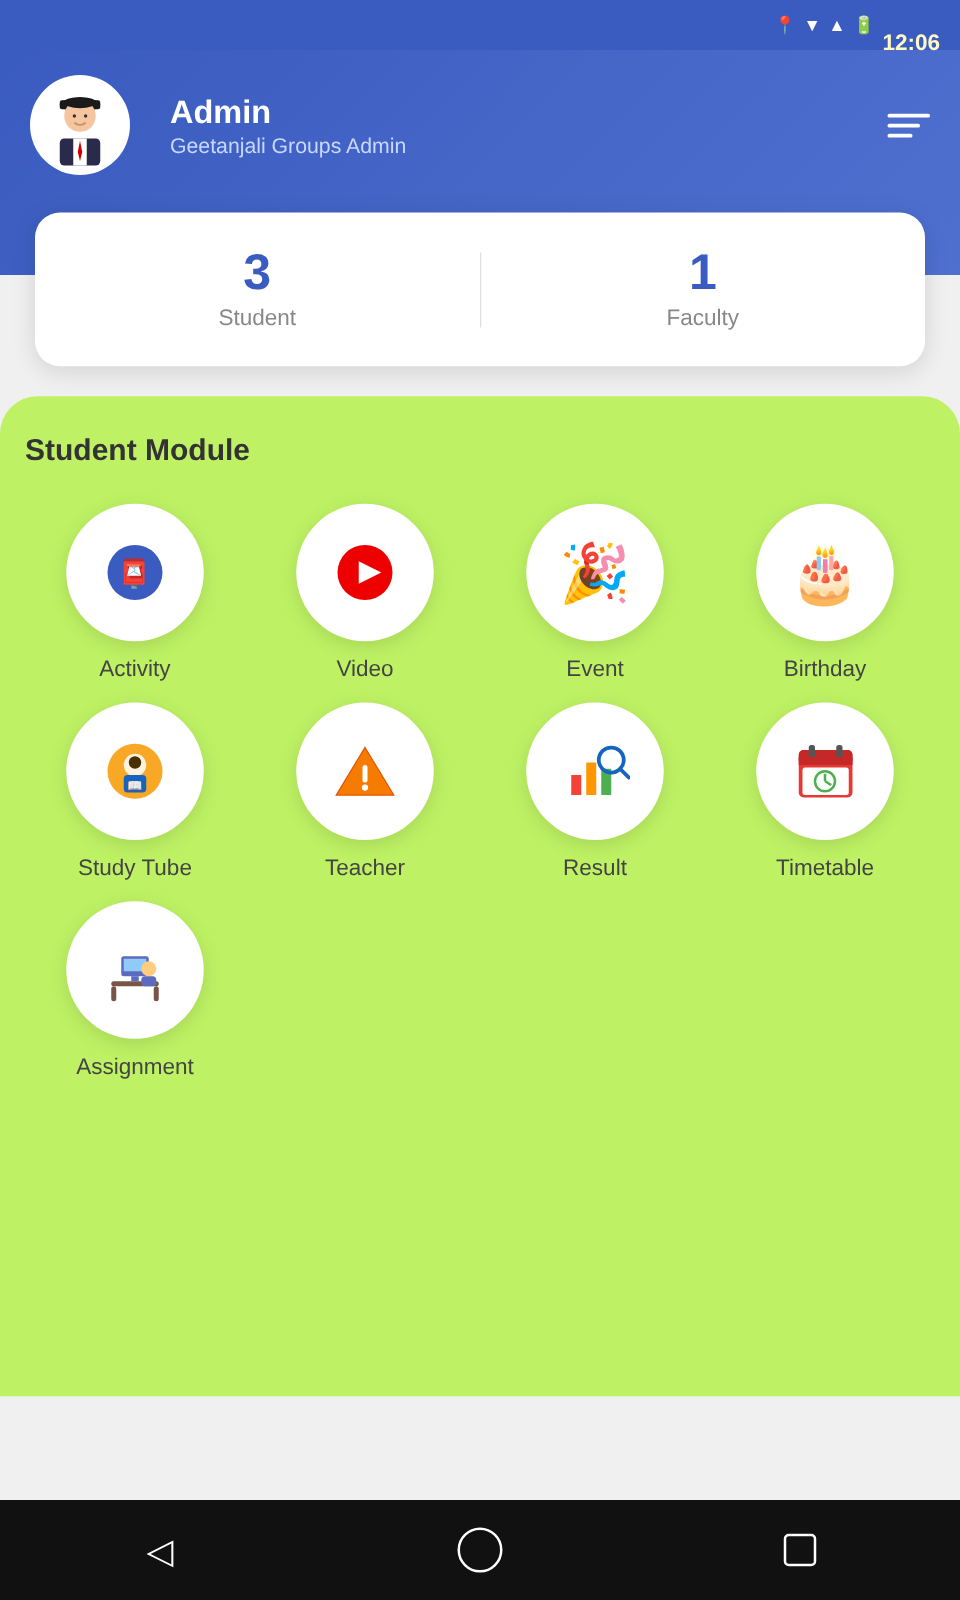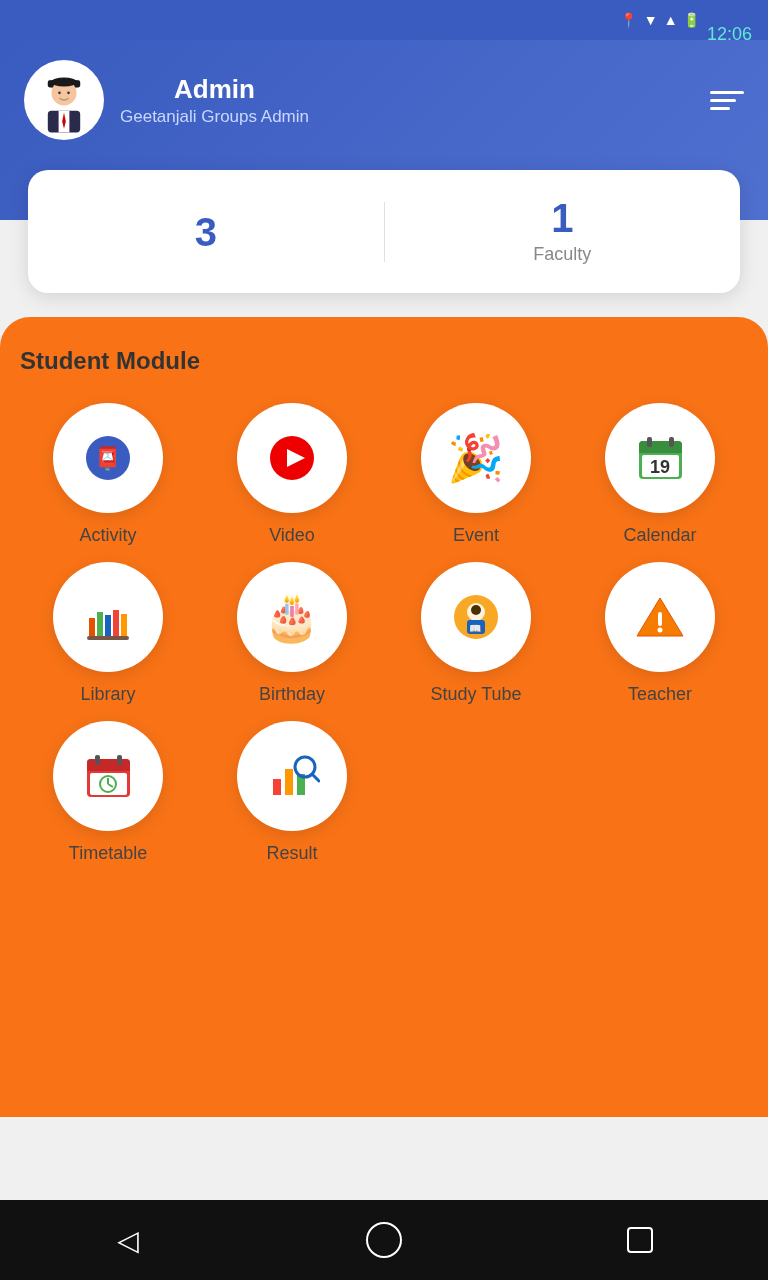--- a/index.html
+++ b/index.html
@@ -16,23 +16,23 @@
     .status-bar {
       background: #3a5bbf;
       height: 40px;
       display: flex;
       align-items: center;
       justify-content: flex-end;
       padding: 0 16px;
       gap: 8px;
     }
     .status-bar .time {
-      color: #5eead4;
+      color: #fef9c3;
       font-size: 18px;
-      font-weight: normal;
+      font-weight: bold;
       margin-top: 28px;
     }
     .status-icons {
       display: flex;
       align-items: center;
       gap: 6px;
     }
     .status-icon {
       color: white;
       font-size: 14px;
@@ -42,22 +42,21 @@
     .header {
       background: linear-gradient(135deg, #3a5bbf 0%, #5070d0 100%);
       padding: 20px 24px 80px 24px;
       display: flex;
       align-items: center;
       justify-content: space-between;
     }
     .header-left {
       display: flex;
       align-items: center;
-      gap: 16px;
-      text-align: center;
+      gap: 32px;
     }
     .avatar-circle {
       width: 80px;
       height: 80px;
       border-radius: 50%;
       background: white;
       display: flex;
       align-items: center;
       justify-content: center;
       overflow: hidden;
@@ -121,21 +120,21 @@
       margin-top: 6px;
     }
     .stat-divider {
       width: 1px;
       height: 60px;
       background: #e0e0e0;
     }
 
     
     .main-content {
-      background: #f97316;
+      background: #bef264;
       border-radius: 30px 30px 0 0;
       margin-top: 24px;
       padding: 30px 20px 20px 20px;
       min-height: 800px;
     }
 
     .section-title {
       font-size: 24px;
       color: #333;
       font-weight: 600;
@@ -250,20 +249,21 @@
   <div class="hamburger">
     <span></span>
     <span></span>
     <span></span>
   </div>
 </div>
 
 <div class="stats-card">
   <div class="stat-item">
     <div class="stat-number">3</div>
+    <div class="stat-label">Student</div>
   </div>
   <div class="stat-divider"></div>
   <div class="stat-item">
     <div class="stat-number">1</div>
     <div class="stat-label">Faculty</div>
   </div>
 </div>
 
 <div class="main-content">
   <div class="section-title">Student Module</div>
@@ -290,48 +290,21 @@
       <span class="module-label">Video</span>
     </div>
 
     <div class="module-item">
       <div class="icon-circle">
         <span style="font-size:46px;">🎉</span>
       </div>
       <span class="module-label">Event</span>
     </div>
 
-    <div class="module-item">
-      <div class="icon-circle">
-        <svg width="55" height="55" viewBox="0 0 55 55">
-          <rect x="6" y="10" width="43" height="38" rx="4" fill="#4caf50"></rect>
-          <rect x="6" y="10" width="43" height="12" rx="4" fill="#388e3c"></rect>
-          <rect x="6" y="16" width="43" height="6" fill="#388e3c"></rect>
-          <rect x="9" y="24" width="37" height="22" rx="2" fill="white"></rect>
-          <text x="27" y="42" text-anchor="middle" font-size="18" font-weight="bold" fill="#333">19</text>
-          <rect x="14" y="6" width="5" height="10" rx="2" fill="#555"></rect>
-          <rect x="36" y="6" width="5" height="10" rx="2" fill="#555"></rect>
-        </svg>
-      </div>
-      <span class="module-label">Calendar</span>
-    </div>
-
-    <div class="module-item">
-      <div class="icon-circle">
-        <svg width="55" height="55" viewBox="0 0 55 55">
-          <rect x="8" y="28" width="6" height="18" fill="#e65100"></rect>
-          <rect x="16" y="22" width="6" height="24" fill="#4caf50"></rect>
-          <rect x="24" y="25" width="6" height="21" fill="#1565c0"></rect>
-          <rect x="32" y="20" width="6" height="26" fill="#f44336"></rect>
-          <rect x="40" y="24" width="6" height="22" fill="#ff9800"></rect>
-          <rect x="6" y="46" width="42" height="4" rx="2" fill="#795548"></rect>
-        </svg>
-      </div>
-      <span class="module-label">Library</span>
-    </div>
+
 
 
     <div class="module-item">
       <div class="icon-circle">
         <span style="font-size:46px;">🎂</span>
       </div>
       <span class="module-label">Birthday</span>
     </div>
 
     <div class="module-item">
@@ -354,50 +327,68 @@
           <rect x="25" y="22" width="4" height="14" rx="2" fill="white"></rect>
           <circle cx="27" cy="40" r="2.5" fill="white"></circle>
         </svg>
       </div>
       <span class="module-label">Teacher</span>
     </div>
 
     <div class="module-item">
       <div class="icon-circle">
         <svg width="55" height="55" viewBox="0 0 55 55">
+
+          <rect x="8" y="30" width="8" height="16" fill="#f44336"></rect>
+          <rect x="20" y="20" width="8" height="26" fill="#ff9800"></rect>
+          <rect x="32" y="25" width="8" height="21" fill="#4caf50"></rect>
+
+          <circle cx="40" cy="18" r="10" fill="none" stroke="#1565c0" stroke-width="3"></circle>
+          <line x1="47" y1="25" x2="54" y2="32" stroke="#1565c0" stroke-width="3" stroke-linecap="round"></line>
+        </svg>
+      </div>
+      <span class="module-label">Result</span>
+    </div>
+
+    <div class="module-item">
+      <div class="icon-circle">
+        <svg width="55" height="55" viewBox="0 0 55 55">
           <rect x="6" y="10" width="43" height="38" rx="4" fill="#e53935"></rect>
           <rect x="6" y="10" width="43" height="12" rx="4" fill="#c62828"></rect>
           <rect x="6" y="16" width="43" height="6" fill="#c62828"></rect>
           <rect x="9" y="24" width="37" height="22" rx="2" fill="white"></rect>
 
           <circle cx="27" cy="35" r="8" fill="none" stroke="#4caf50" stroke-width="2"></circle>
           <line x1="27" y1="35" x2="27" y2="29" stroke="#4caf50" stroke-width="2"></line>
           <line x1="27" y1="35" x2="32" y2="38" stroke="#4caf50" stroke-width="2"></line>
           <rect x="14" y="6" width="5" height="10" rx="2" fill="#555"></rect>
           <rect x="36" y="6" width="5" height="10" rx="2" fill="#555"></rect>
         </svg>
       </div>
       <span class="module-label">Timetable</span>
     </div>
 
     <div class="module-item">
       <div class="icon-circle">
         <svg width="55" height="55" viewBox="0 0 55 55">
 
-          <rect x="8" y="30" width="8" height="16" fill="#f44336"></rect>
-          <rect x="20" y="20" width="8" height="26" fill="#ff9800"></rect>
-          <rect x="32" y="25" width="8" height="21" fill="#4caf50"></rect>
-
-          <circle cx="40" cy="18" r="10" fill="none" stroke="#1565c0" stroke-width="3"></circle>
-          <line x1="47" y1="25" x2="54" y2="32" stroke="#1565c0" stroke-width="3" stroke-linecap="round"></line>
-        </svg>
-      </div>
-      <span class="module-label">Result</span>
-    </div>
-
+          <rect x="8" y="36" width="38" height="4" rx="2" fill="#795548"></rect>
+          <rect x="8" y="40" width="4" height="12" rx="2" fill="#795548"></rect>
+          <rect x="42" y="40" width="4" height="12" rx="2" fill="#795548"></rect>
+
+          <rect x="16" y="16" width="22" height="16" rx="2" fill="#5c6bc0"></rect>
+          <rect x="18" y="18" width="18" height="10" fill="#90caf9"></rect>
+          <rect x="24" y="32" width="6" height="4" fill="#5c6bc0"></rect>
+
+          <circle cx="38" cy="26" r="6" fill="#ffcc80"></circle>
+          <rect x="32" y="32" width="12" height="8" rx="3" fill="#5c6bc0"></rect>
+        </svg>
+      </div>
+      <span class="module-label">Assignment</span>
+    </div>
   </div>
 
 </div>
 
 <div class="bottom-nav">
   <div class="nav-btn">
     <span class="nav-icon">◁</span>
   </div>
   <div class="nav-btn">
     <span class="nav-icon" style="font-size:32px; border: 2.5px solid white; border-radius: 50%; width:36px; height:36px; display:flex; align-items:center; justify-content:center;"></span>

